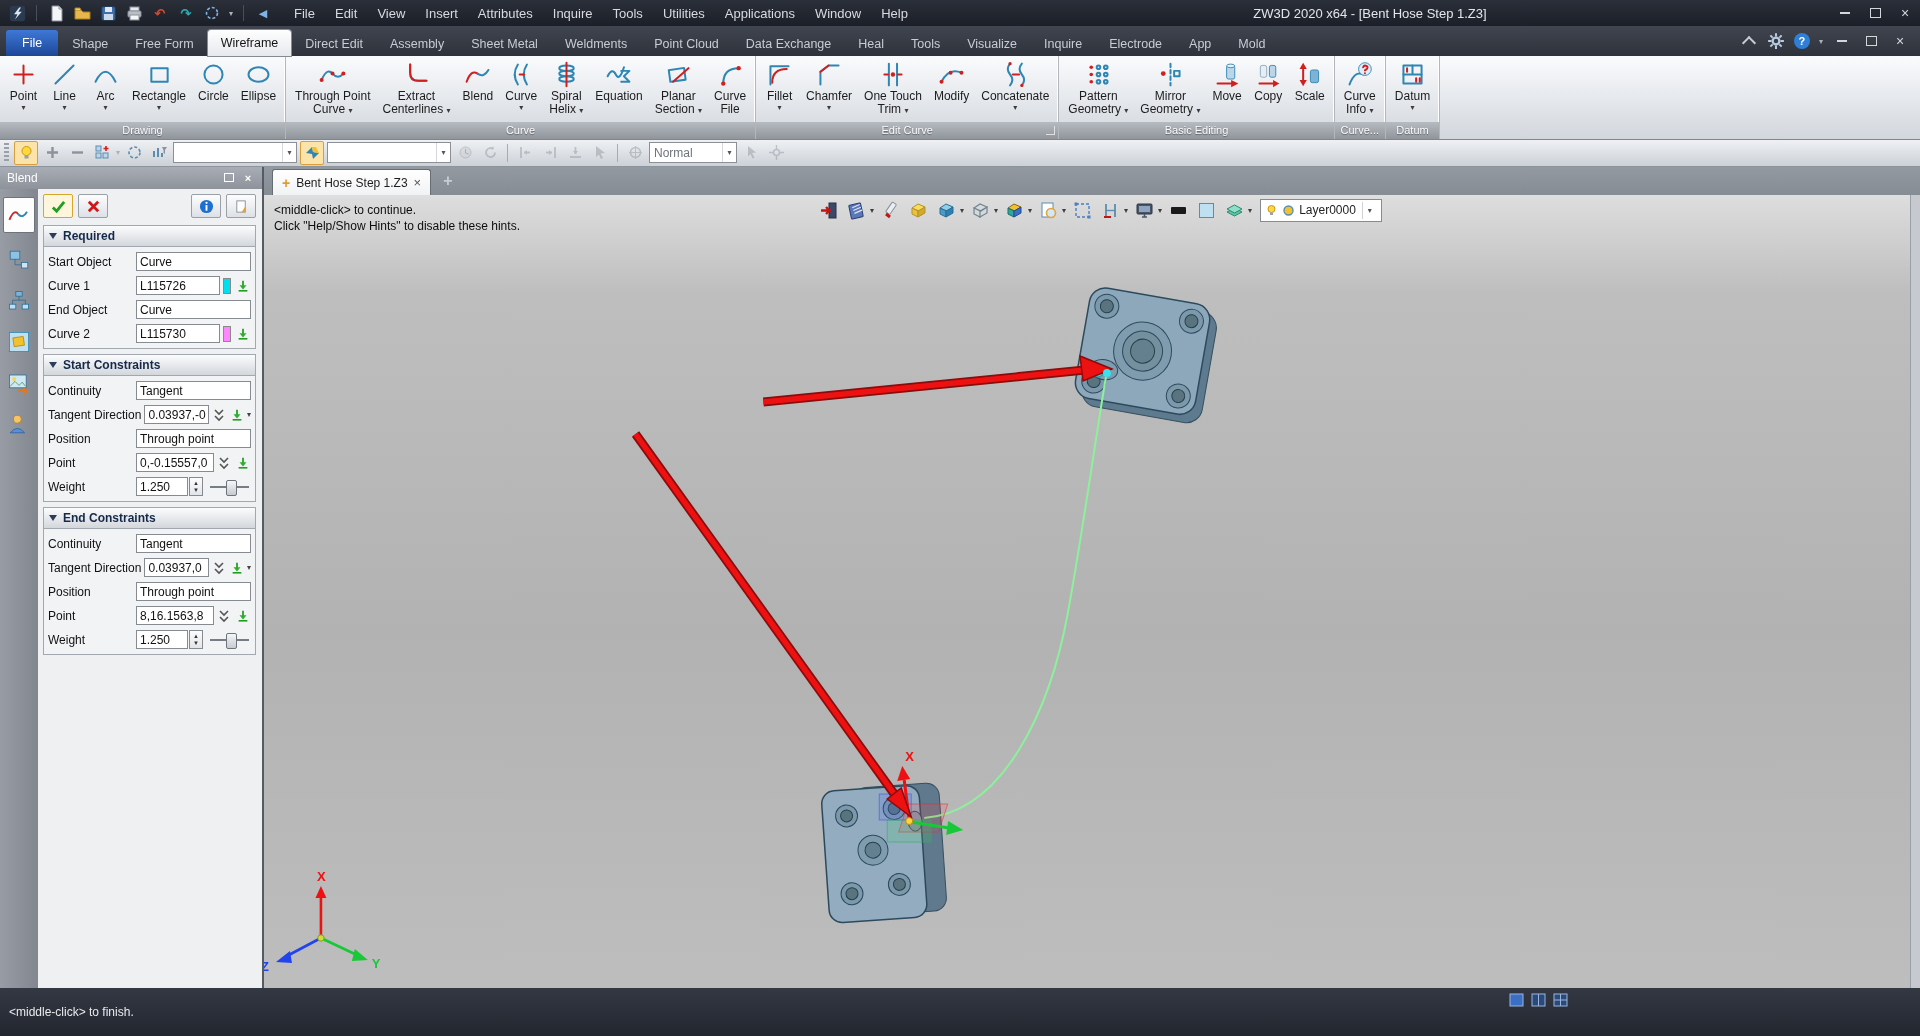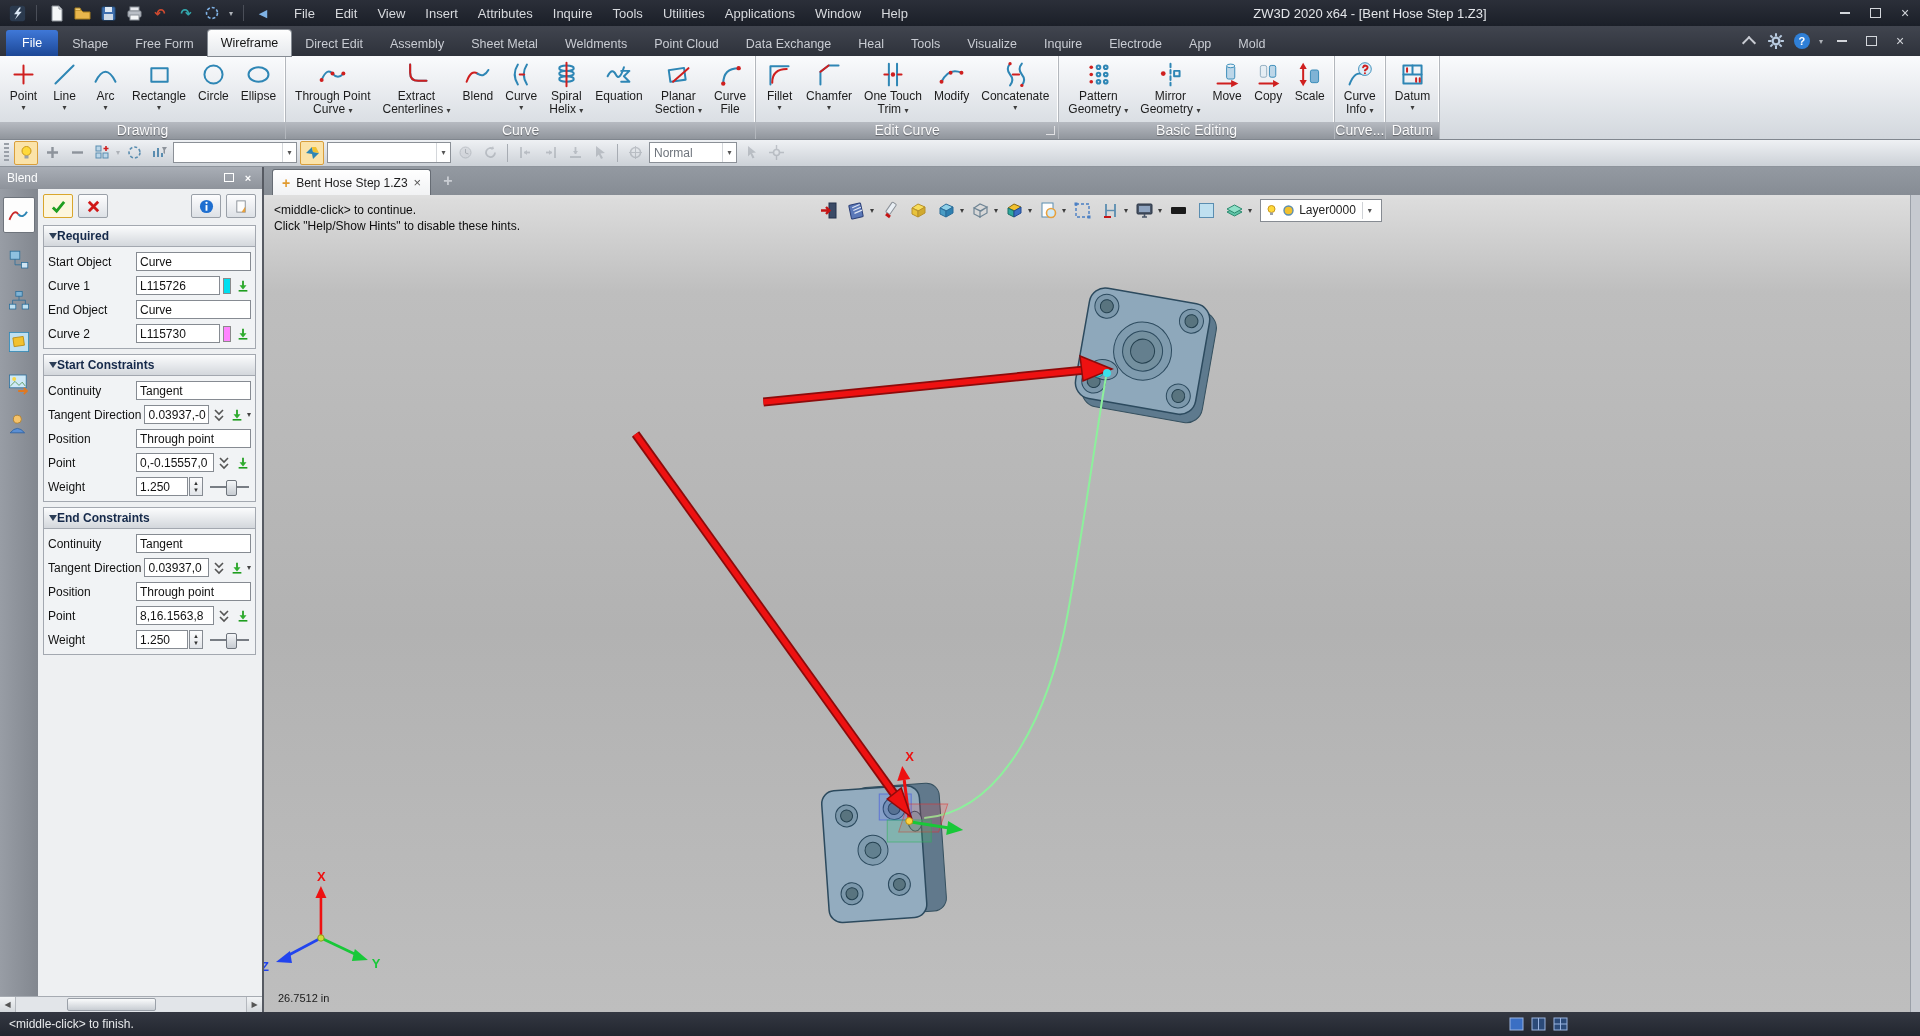--- a/index.html
+++ b/index.html
@@ -34,21 +34,21 @@
 
   
   .ribbon{position:absolute;top:56px;left:0;right:0;height:83px;background:linear-gradient(#fafbfd,#d2d7dd);border-bottom:1px solid #80868e;display:flex;z-index:28}
   .rgroup{display:flex;flex-direction:column;border-right:1px solid #b3b7bd;box-shadow:inset -1px 0 0 #fff}
   .rbtns{flex:1;display:flex;align-items:stretch;padding:1px 3px}
   .rbtn{display:flex;flex-direction:column;align-items:center;padding:2px 6px 0 6px}
   .ric{height:31px;display:flex;align-items:center}
   .ric svg{width:29px;height:29px}
   .rl1,.rl2{font-size:12px;line-height:13px;color:#1c1c1c;white-space:nowrap;text-align:center}
   .arr{font-size:8px;color:#3c3c3c;line-height:9px;height:9px}
-  .rcap{height:17px;line-height:16px;text-align:center;font-size:14px;color:#fbfbfc;background:linear-gradient(#b6bac1,#90959c);text-shadow:0 1px 1px rgba(0,0,0,.4);position:relative}
+  .rcap{height:17px;line-height:16px;text-align:center;font-size:11px;color:#fbfbfc;background:linear-gradient(#b6bac1,#90959c);text-shadow:0 1px 1px rgba(0,0,0,.4);position:relative}
   .launch{position:absolute;right:3px;top:4px;width:8px;height:8px;border:1px solid #e8e8ea;border-top:none;border-left:none;opacity:.9}
   .ln{stroke:#2e86b5;stroke-width:2.2;fill:none;stroke-linecap:round;stroke-linejoin:round}
   .lr{stroke:#cf1f1f;stroke-width:2.2;fill:none;stroke-linecap:round}
   .fr{fill:#cf1f1f}
 
   
   .toolbar2{position:absolute;top:139px;left:0;right:0;height:27px;background:linear-gradient(#f0f2f5,#ccd1d7);border-bottom:1px solid #8e949c;display:flex;align-items:center;gap:3px;padding:0 4px;z-index:27}
   .grip{width:5px;height:20px;background:repeating-linear-gradient(#9aa0a8 0 2px,transparent 2px 4px);margin-right:2px}
   .t2i{width:22px;height:22px;display:flex;align-items:center;justify-content:center;border-radius:2px}
   .t2i svg{width:17px;height:17px}
@@ -73,21 +73,21 @@
   .psi{width:30px;height:28px;display:flex;align-items:center;justify-content:center}
   .psi svg{width:24px;height:24px}
   .psi.active{background:#fdfdfd;border:1px solid #6e747c;border-radius:2px;height:34px}
   .pform{flex:1;padding:5px 6px 0 5px;display:flex;flex-direction:column;overflow:hidden;font-size:12px;color:#111}
   .okrow{display:flex;align-items:center;margin-bottom:7px;gap:5px}
   .pbtn{width:28px;height:22px;background:linear-gradient(#fdfdfe,#dde1e6);border:1px solid #9aa0a8;border-radius:2px;display:flex;align-items:center;justify-content:center}
   .pbtn svg{width:15px;height:15px}
   .pbtn.okf{border:1px solid #d9a62c;background:#fdf6dd}
   .okspacer{flex:1}
   .sec{margin-bottom:5px}
-  .shead{height:20px;background:linear-gradient(#fbfcfd,#d3d7dc);border:1px solid #a3a8b0;display:flex;align-items:center;font-weight:bold;color:#15294a;padding:0 5px;}
+  .shead{height:20px;background:linear-gradient(#fbfcfd,#d3d7dc);border:1px solid #a3a8b0;display:flex;align-items:center;font-weight:bold;color:#15294a;padding:0 5px;gap:6px}
   .tridown{width:0;height:0;border-left:4px solid transparent;border-right:4px solid transparent;border-top:6px solid #2c3e57}
   .sbox{border:1px solid #a3a8b0;border-top:none;padding:4px;display:flex;flex-direction:column;gap:3px;background:#f1f3f5}
   .prow{display:flex;align-items:center;height:21px}
   .plab{flex:0 0 auto;width:88px;white-space:nowrap;overflow:hidden}
   .plab.auto{width:auto;padding-right:3px}
   .pfield{flex:1 1 0;min-width:0;height:17px;border:1px solid #868b92;background:#fff;display:flex;align-items:center;padding:0 3px;white-space:nowrap;overflow:hidden}
   .pfield.narrow{flex:0 1 70px}
   .pfield.num{flex:0 0 44px}
   .sw{flex:0 0 auto;width:6px;height:14px;margin-left:3px;border:1px solid #8a8a8a}
   .gbtn{flex:0 0 auto;width:17px;height:17px;margin-left:3px;display:flex;align-items:center;justify-content:center}
@@ -121,21 +121,21 @@
   .vdd{font-size:8px;color:#3c3c3c;margin-left:-2px}
   .layercombo{height:21px;background:#fff;border:1px solid #868b92;display:flex;align-items:center;gap:4px;padding:0 4px;font-size:12px;color:#222;margin-left:4px}
   .layercombo svg{width:13px;height:13px}
   .lcdd{width:14px;height:17px;margin-left:2px;border-left:1px solid #cfd2d6;display:flex;align-items:center;justify-content:center;font-size:8px;color:#555}
   .scene{position:absolute;inset:0;width:100%;height:100%;z-index:3}
   .callout{position:absolute;left:182px;top:199px;width:314px;box-sizing:border-box;border:4px solid #e21212;background:#fcf3ac;border-radius:10px;padding:10px 8px;font-size:15px;font-weight:bold;color:#16161c;text-align:center;line-height:19px;box-shadow:3px 4px 6px rgba(0,0,0,.35);z-index:7}
   .measure{position:absolute;left:14px;bottom:8px;font-size:11px;color:#1a1a1a;z-index:6}
   .vscroll{position:absolute;right:0;top:29px;bottom:0;width:9px;background:#c6cad0;border-left:1px solid #9aa0a8;z-index:6}
 
   
-  .statusbar{position:absolute;left:0;right:0;bottom:0;height:24px;background:linear-gradient(#343842,#22262f);color:#e8eaec;font-size:12px;display:flex;align-items:center;padding:0 9px;z-index:30}
+  .statusbar{position:absolute;left:0;right:0;bottom:0;height:32px;background:linear-gradient(#343842,#22262f);color:#e8eaec;font-size:12px;display:flex;align-items:center;padding:8px 9px;z-index:30}
   .sbicons{position:absolute;right:352px;top:4px;display:flex;gap:6px}
   .sbi{width:16px;height:15px;display:flex;align-items:center;justify-content:center}
   .sbi svg{width:15px;height:14px}
 </style>
 </head>
 <body>
 
 <div class="app">
 
   <div class="titlebar">

